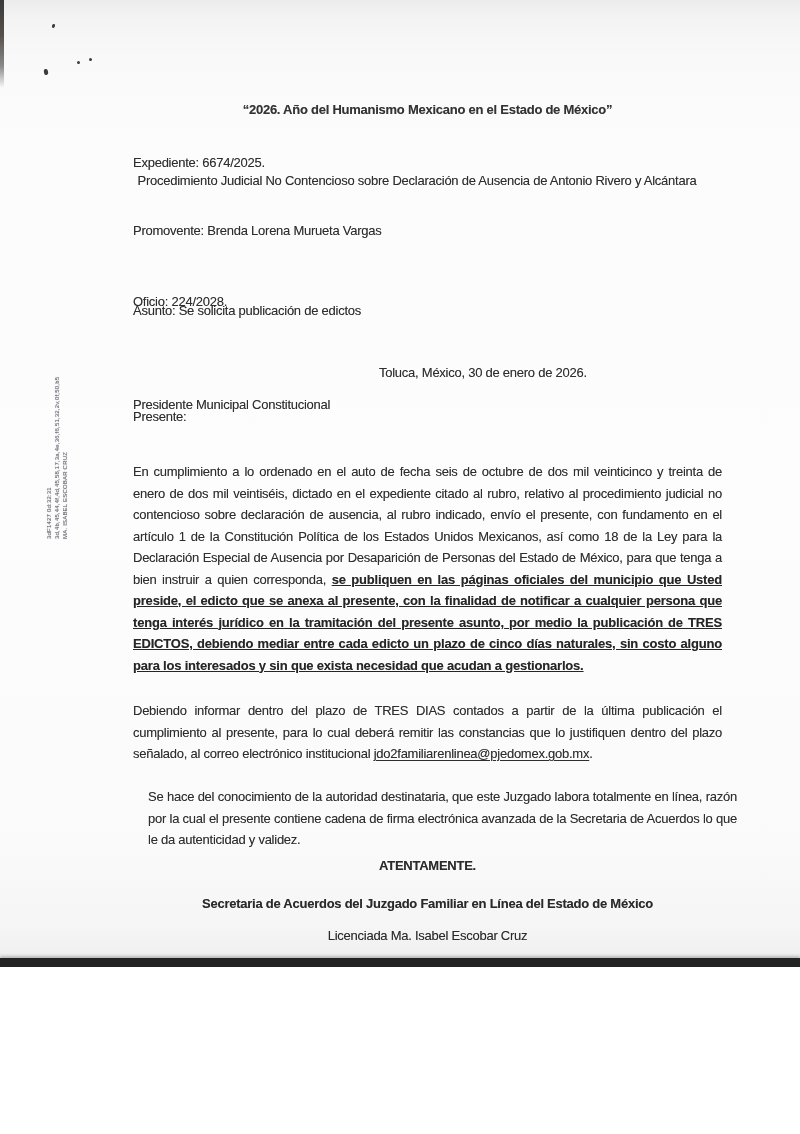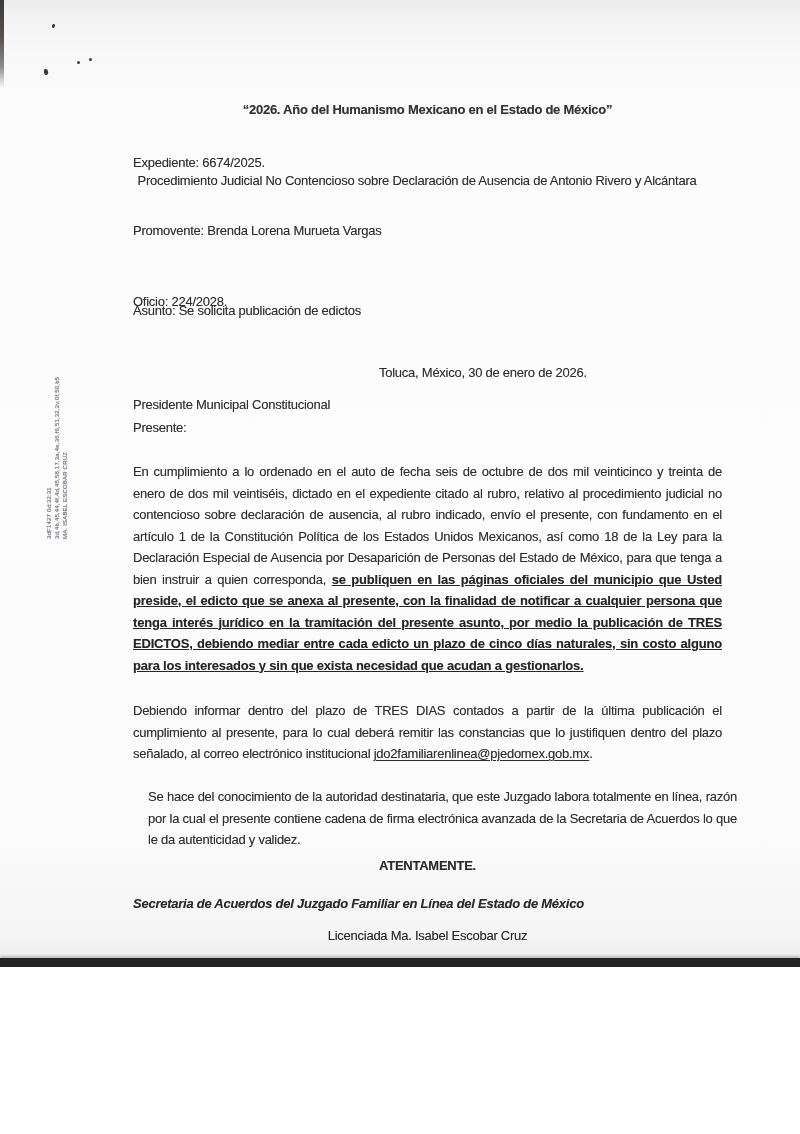--- a/index.html
+++ b/index.html
@@ -72,34 +72,34 @@
   }
   .block { position: absolute; left: 0; width: 100%; }
   .quote        { top: 99px;  text-align: center; font-weight: bold; color: #333; }
   .expediente   { top: 135px; margin-top: 17px; }
   .procedimiento{ top: 170px; max-width: 568px; text-align: center; }
   .promovente   { top: 220px; }
   .asunto       { top: 268px; margin-top: 32px; }
   .oficio       { top: 291px; }
   .dateline     { top: 362px; left: 234px; width: auto; margin-left: 12px; }
   .addressee    { top: 394px; }
-  .presente     { top: 417px; }
+  .presente     { top: 406px; }
   .para { text-align: justify; }
   .p1 { top: 461px; }
   .p2 { top: 700px; }
   .p3 { top: 786px; margin-left: 15px; }
   .bold-run { font-weight: bold; color: #262626; letter-spacing: -0.2px; text-decoration: underline; }
   .email {
     text-decoration: underline;
     text-underline-offset: 2px;
     text-decoration-thickness: 1px;
     color: #2e2e2e;
   }
   .closing   { top: 855px; text-align: center; font-weight: bold; color: #2a2a2a; }
-  .sig-title { top: 893px; text-align: left; font-weight: bold; color: #2a2a2a; font-style: italic; }
+  .sig-title { top: 893px; text-align: center; font-weight: bold; color: #2a2a2a; }
   .sig-name  { top: 925px; text-align: center; font-weight: normal; color: #2a2a2a; }
 </style>
 </head>
 <body>
 
 <div class="page">
 
   <div class="edge-artifact"></div>
   <div class="speckle sp1"></div>
   <div class="speckle sp2"></div>

